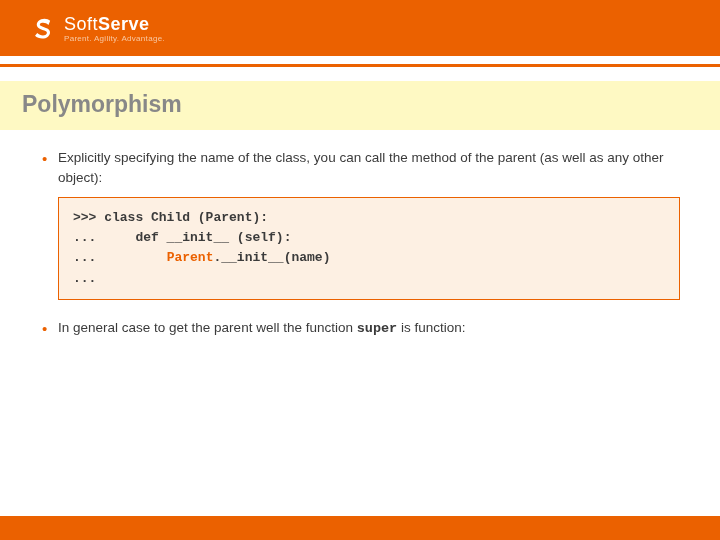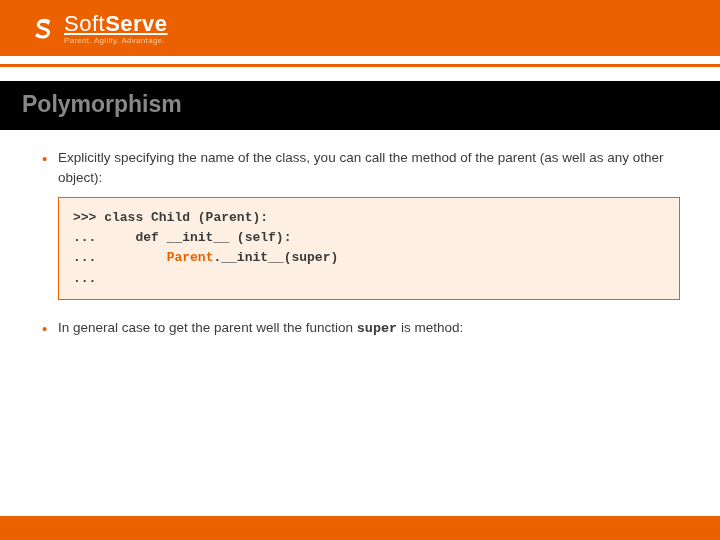--- a/index.html
+++ b/index.html
@@ -22,40 +22,39 @@
     display: flex;
     align-items: center;
     gap: 6px;
     color: #fff;
   }
   .logo-mark {
     width: 28px;
     height: 28px;
   }
   .logo-text-main {
-    font-size: 22px;
+    font-size: 18px;
     font-weight: 400;
     letter-spacing: 0.5px;
-    text-decoration: underline;
   }
   .logo-text-main .bold { font-weight: 700; }
   .logo-tagline {
     font-size: 8px;
     color: #f9c9a3;
     letter-spacing: 0.3px;
     margin-top: -1px;
   }
   .logo-col { display: flex; flex-direction: column; }
   .orange-rule {
     height: 3px;
     background: #eb6100;
     margin-top: 8px;
   }
   .title-bar {
-    background: #000000;
+    background: #fef9c3;
     padding: 10px 22px 12px 22px;
     margin-top: 14px;
   }
   .title-bar h1 {
     color: #888;
     font-size: 23px;
     font-weight: 700;
   }
   .content {
     padding: 18px 40px 0 40px;
@@ -126,23 +125,23 @@
 </div>
 
 <div class="content">
 
   <ul class="bullets">
     <li><span>Explicitly specifying the name of the class, you can call the method of the parent (as well as any other object):</span></li>
   </ul>
 
   <div class="codebox"><span>&gt;&gt;&gt; class Child (Parent):</span>
 <span>...     def __init__ (self):</span>
-<span>...         </span><span class="hl">Parent</span><span>.__init__(super)</span>
+<span>...         </span><span class="hl">Parent</span><span>.__init__(name)</span>
 <span>...</span></div>
 
   <ul class="bullets">
-    <li><span>In general case to get the parent well the function </span><span class="mono-inline">super</span><span> is method:</span></li>
+    <li><span>In general case to get the parent well the function </span><span class="mono-inline">super</span><span> is function:</span></li>
   </ul>
 
 
 </div>
 
 <div class="footer-bar"></div>
 
 </body></html>

